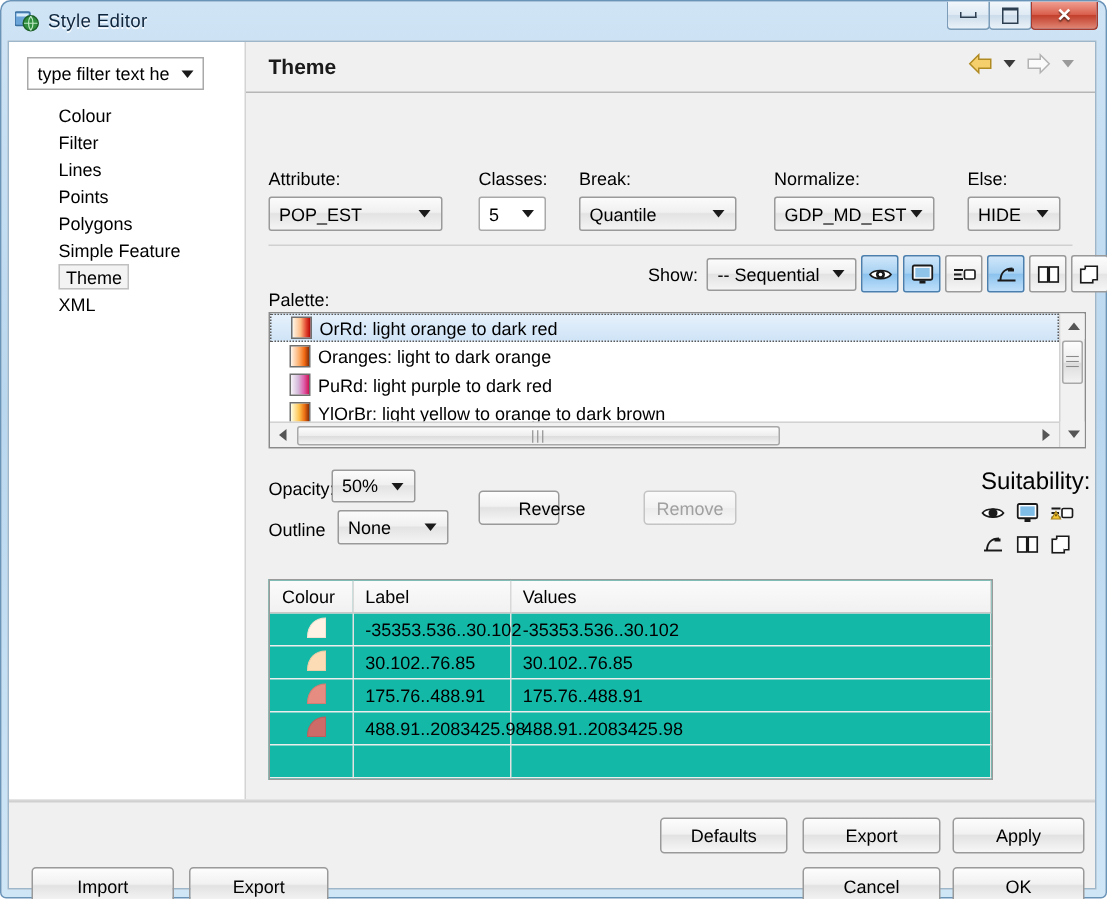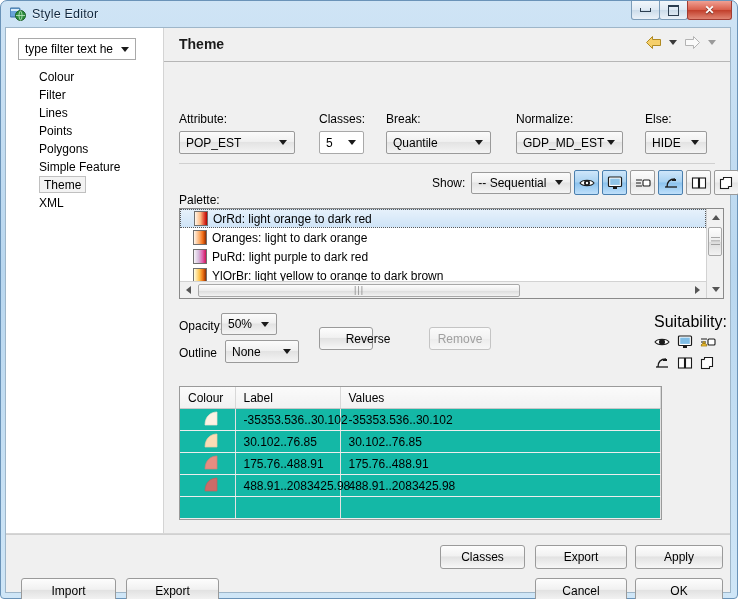--- a/index.html
+++ b/index.html
@@ -542,21 +542,21 @@
               </tbody>
             </table>
           </div>
 
         </div>
       </div>
     </div>
 
     <div class="footer">
       <div class="sep-line"></div>
-      <div class="btn" style="position:absolute;left:434px;top:11px;width:85px;">Classes</div>
+      <div class="btn" style="position:absolute;left:434px;top:11px;width:85px;">Defaults</div>
       <div class="btn" style="position:absolute;left:529px;top:11px;width:92px;">Export</div>
       <div class="btn" style="position:absolute;left:629px;top:11px;width:88px;">Apply</div>
       <div class="btn" style="position:absolute;left:15px;top:44px;width:95px;height:25px;">Import</div>
       <div class="btn" style="position:absolute;left:120px;top:44px;width:93px;height:25px;">Export</div>
       <div class="btn" style="position:absolute;left:529px;top:44px;width:92px;height:25px;">Cancel</div>
       <div class="btn" style="position:absolute;left:629px;top:44px;width:88px;height:25px;">OK</div>
     </div>
 
   </div>
 </div>

